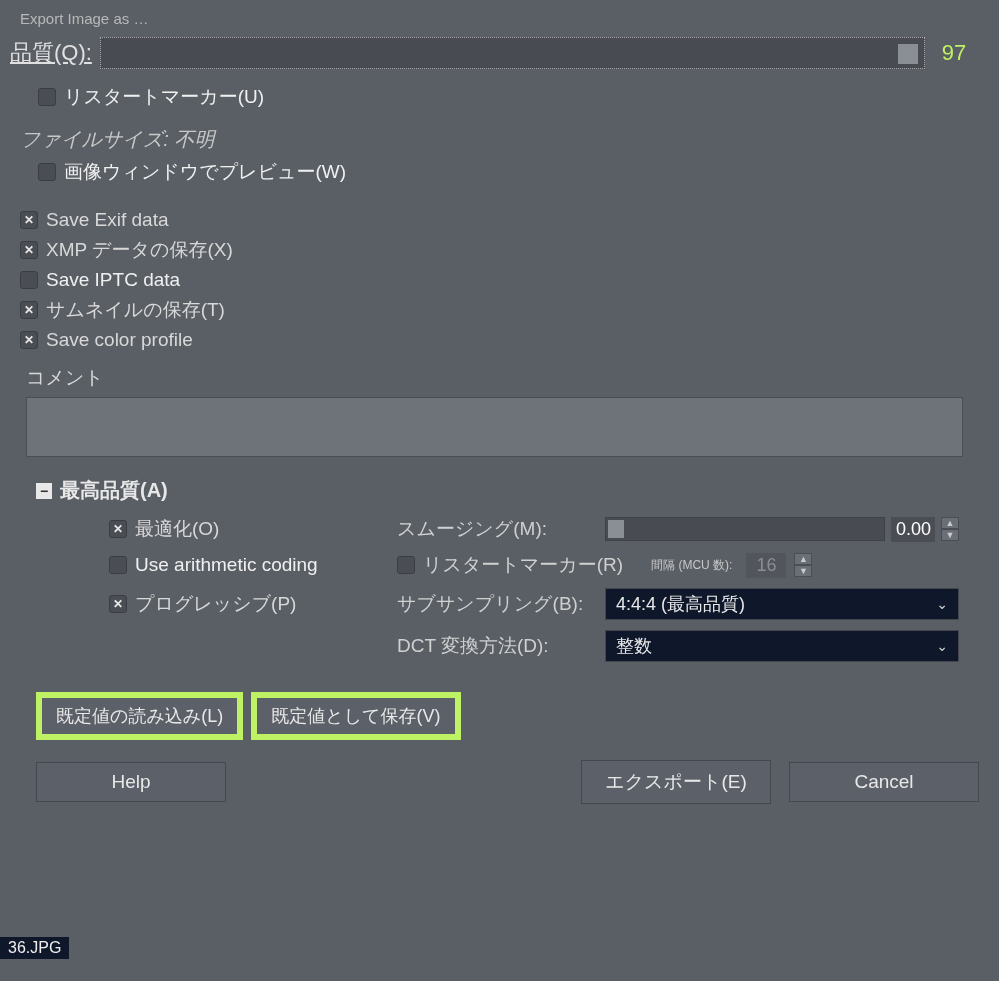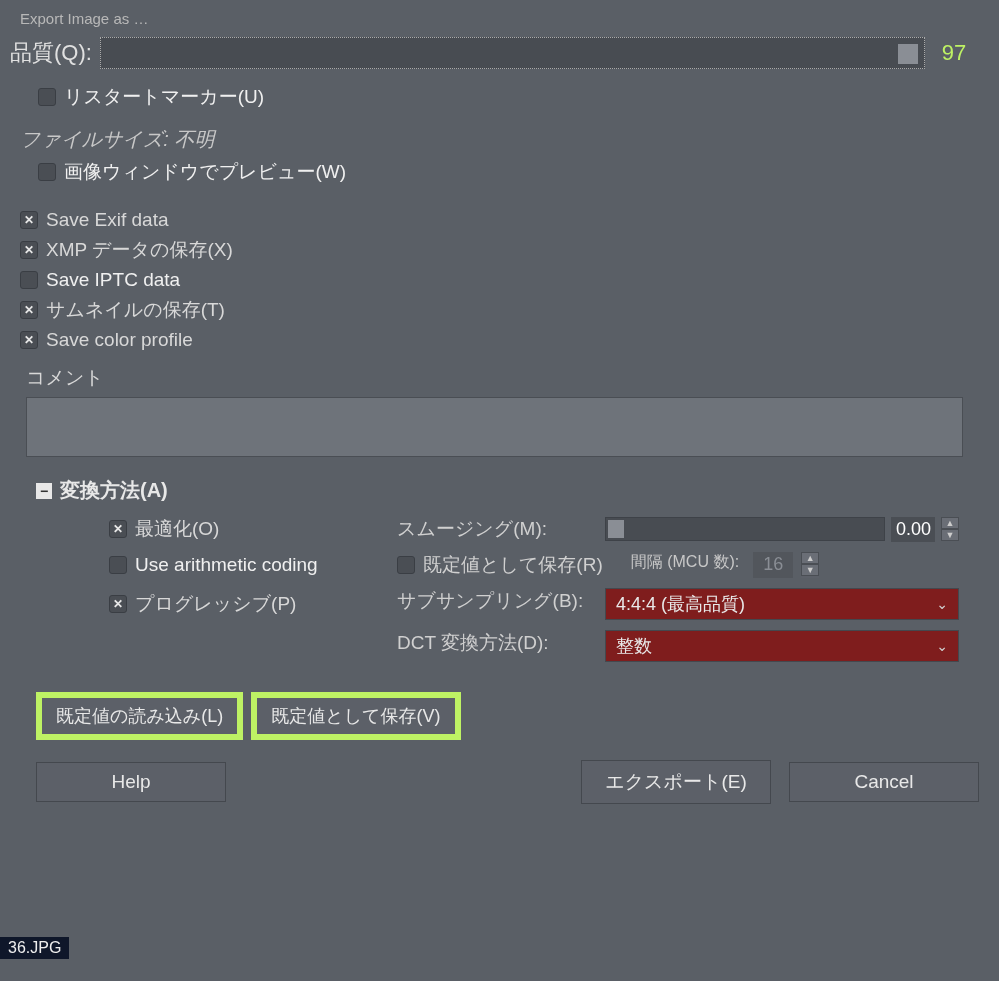--- a/index.html
+++ b/index.html
@@ -33,20 +33,21 @@
   .quality-row {
     display: flex;
     align-items: center;
     gap: 8px;
     margin: 10px 0 15px 0;
   }
   .quality-label {
     font-size: 22px;
     white-space: nowrap;
     color: #e0e0e0;
+    text-decoration: underline;
   }
   .slider-frame {
     flex: 1;
     height: 32px;
     border: 1px dotted #aaa;
     background: #484c52;
     position: relative;
     padding: 3px;
   }
   .slider-thumb {
@@ -119,20 +120,21 @@
     font-weight: bold;
     line-height: 1;
   }
   .expander-label { font-size: 20px; font-weight: 600; color: #e8e8e8; }
   .adv-grid {
     margin-left: 60px;
     margin-right: 20px;
   }
   .adv-row {
     display: flex;
+    align-items: center;
     margin: 10px 0;
     gap: 8px;
     padding-left: 39px;
   }
   .adv-col1 { width: 280px; display:flex; align-items:center; gap:8px; }
   .adv-col2 { width: 200px; color: #d0d0d0; font-size: 19px; }
   .adv-col3 { flex: 1; display: flex; align-items: center; gap: 6px; }
   .small-slider {
     flex: 1;
     height: 24px;
@@ -158,33 +160,33 @@
     display: flex; flex-direction: column;
     background: #5c6068;
     width: 18px;
   }
   .spinner div {
     height: 12px;
     background: #6a6e76;
     border: 1px solid #4a4e54;
     display:flex; align-items:center; justify-content:center;
   }
-  .interval-label { font-size: 16px; color: #c8c8c8; margin-left: 20px; white-space: nowrap; }
+  .interval-label { font-size: 12px; color: #c8c8c8; margin-left: 20px; white-space: nowrap; }
   .interval-value {
     width: 40px;
     color: #8a8e95;
     text-align: center;
     background: #52565c;
     padding: 2px 4px;
     margin-left: 6px;
   }
   .dropdown {
     flex: 1;
     height: 32px;
-    background: #7f1d1d;
+    background: #0f172a;
     border: 1px solid #44484e;
     display: flex;
     align-items: center;
     padding: 0 10px;
     justify-content: space-between;
     color: #e8e8e8;
     font-size: 18px;
   }
   .dropdown .chev { font-size: 14px; color: #d0d0d0; }
   .button-row {
@@ -273,21 +275,21 @@
   <div class="row">
     <div class="checkbox checked"></div>
     <span class="check-label">Save color profile</span>
   </div>
 
   <div class="comment-label">コメント</div>
   <div class="comment-box"></div>
 
   <div class="expander-row">
     <div class="expander-box">−</div>
-    <span class="expander-label">変換方法(A)</span>
+    <span class="expander-label">最高品質(A)</span>
   </div>
 
   <div class="adv-grid">
     <div class="adv-row">
       <div class="adv-col1">
         <div class="checkbox checked"></div>
         <span class="check-label">最適化(O)</span>
       </div>
       <div class="adv-col2">スムージング(M):</div>
       <div class="adv-col3">
@@ -306,21 +308,21 @@
       </div>
     </div>
 
     <div class="adv-row">
       <div class="adv-col1">
         <div class="checkbox"></div>
         <span class="check-label bright">Use arithmetic coding</span>
       </div>
       <div class="adv-col2" style="display:flex;align-items:center;gap:8px;width:auto;">
         <div class="checkbox"></div>
-        <span class="check-label">既定値として保存(R)</span>
+        <span class="check-label">リスタートマーカー(R)</span>
       </div>
       <span class="interval-label">間隔 (MCU 数):</span>
       <span class="interval-value">16</span>
       <div class="spinner">
         <div>
             <span class="spin-chevron">▲</span>
           </div>
         <div>
             <span class="spin-chevron">▼</span>
           </div>

